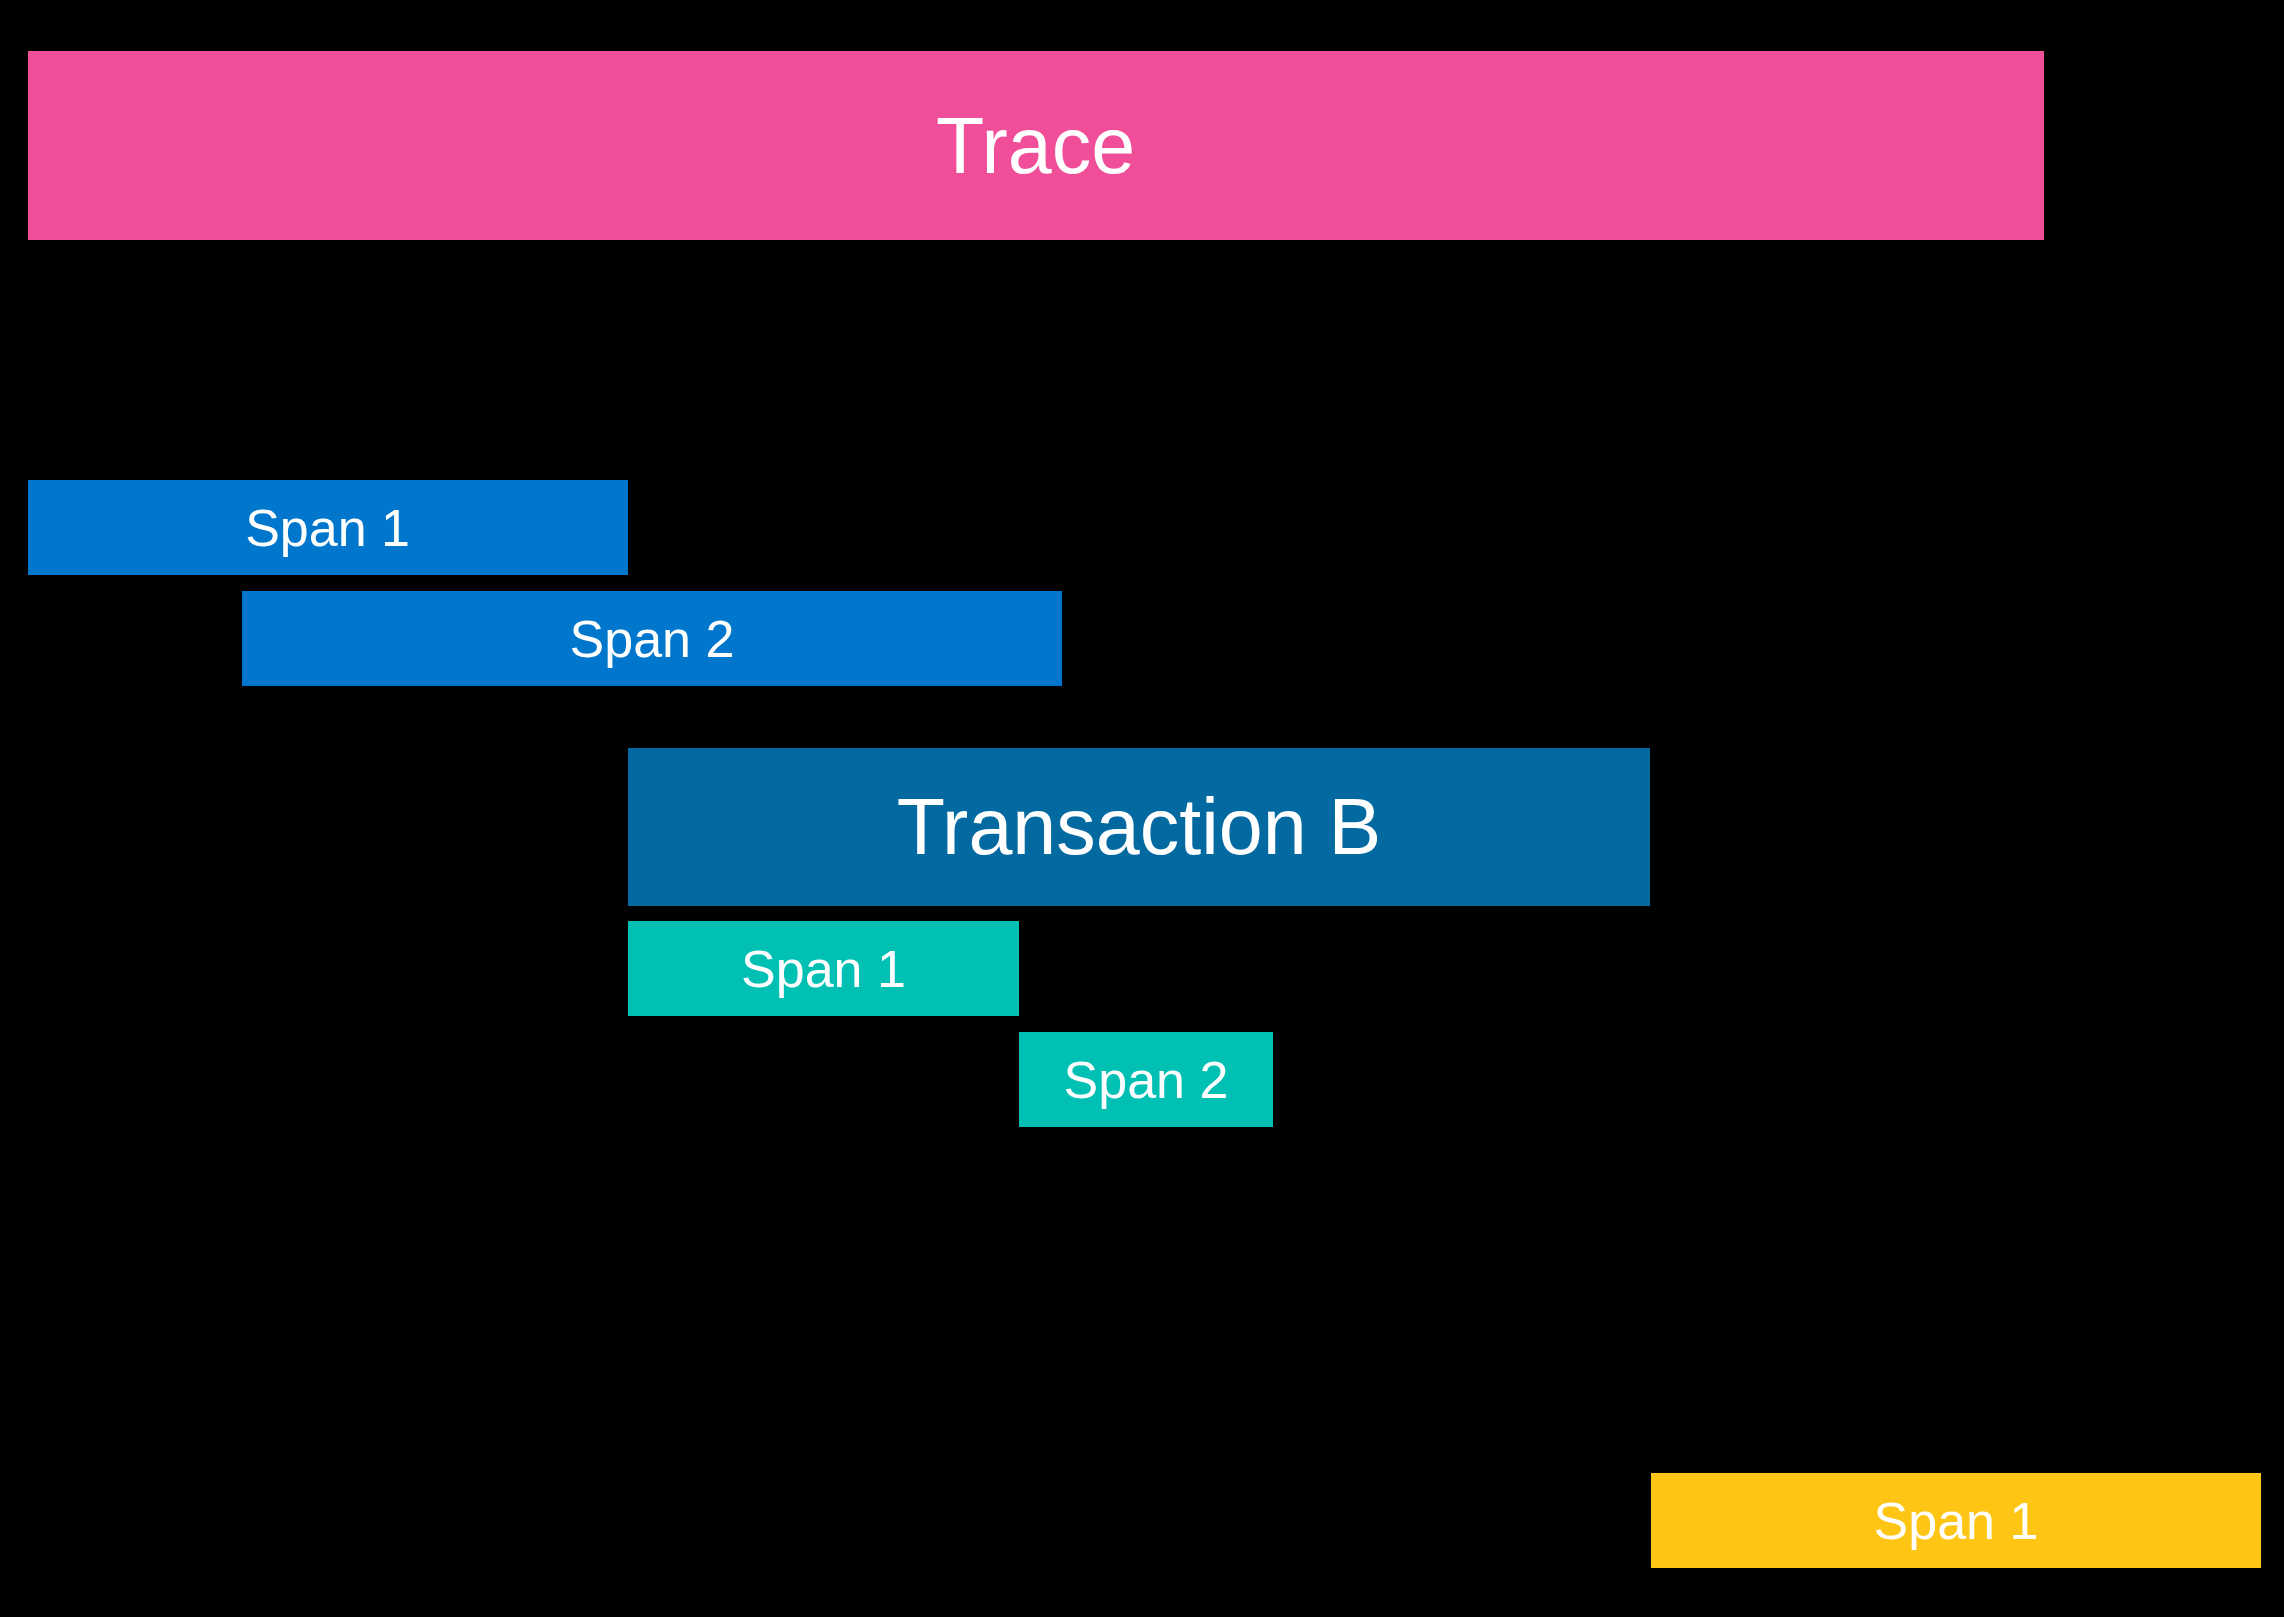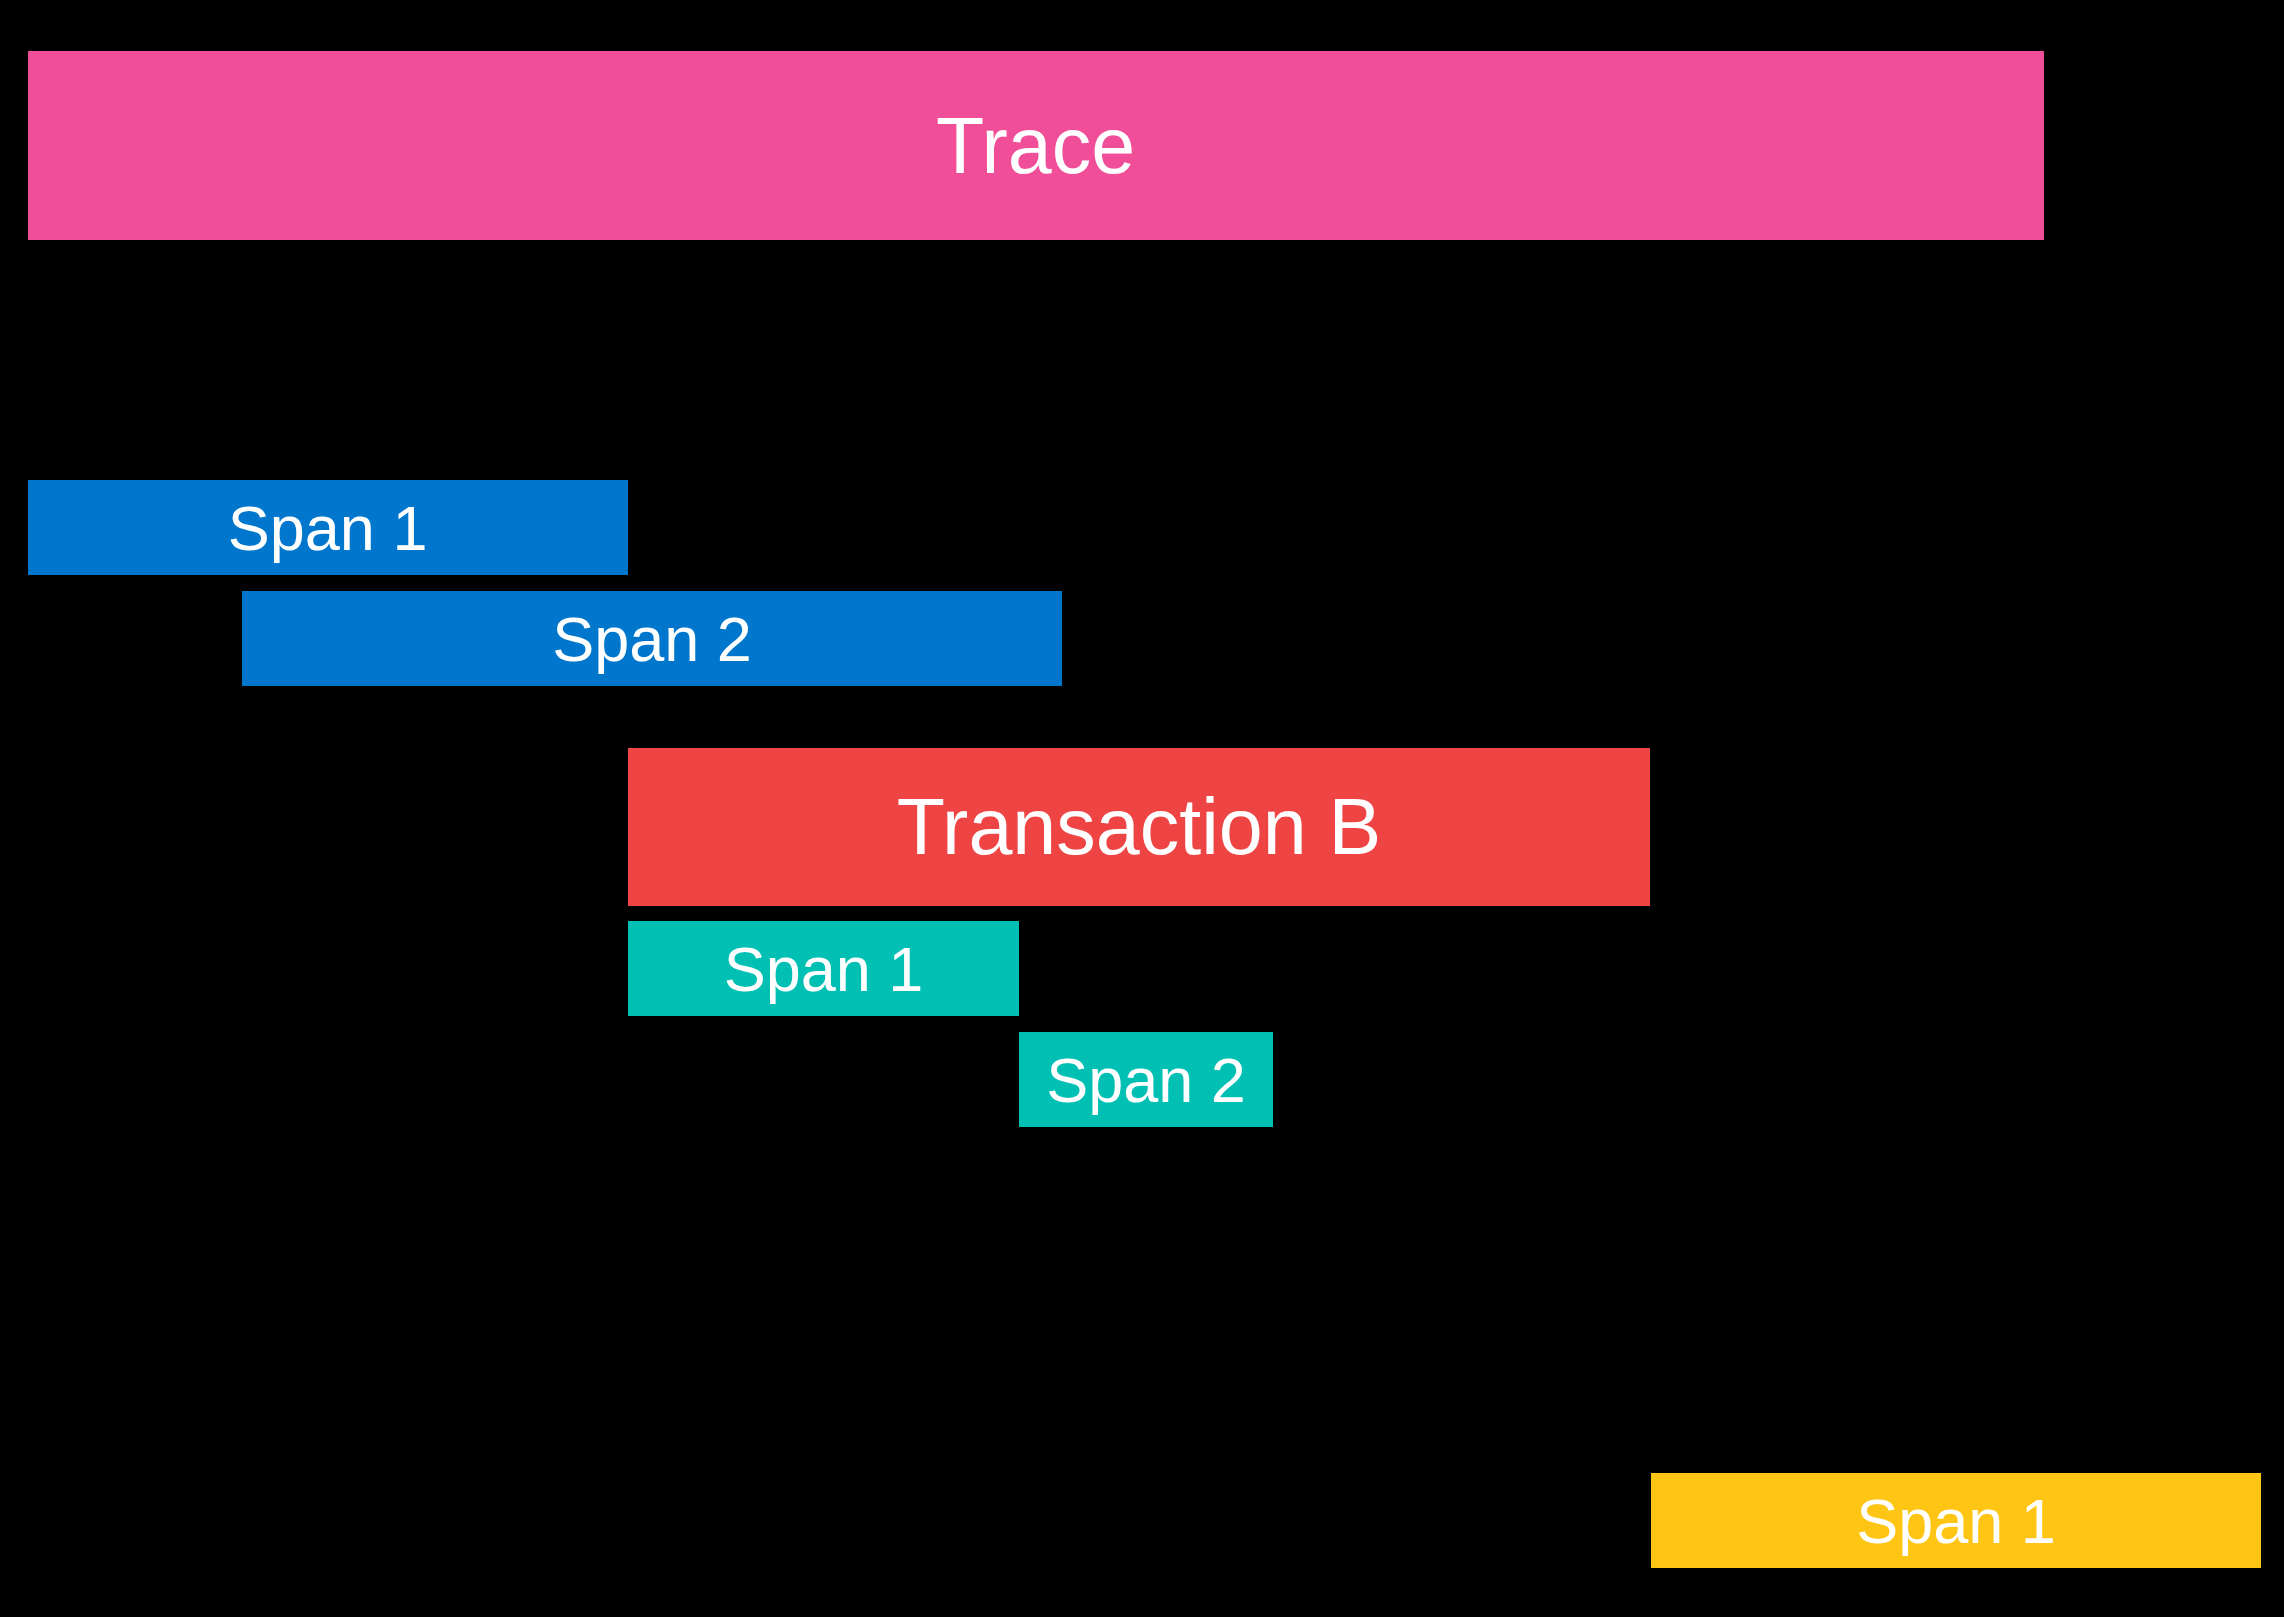--- a/index.html
+++ b/index.html
@@ -18,32 +18,32 @@
   .bar {
     position: absolute;
     display: flex;
     align-items: center;
     justify-content: center;
     color: #FFFFFF;
     font-weight: 500;
     white-space: nowrap;
   }
   .title-label { font-size: 79px; letter-spacing: 0px; }
-  .span-label  { font-size: 63px;  letter-spacing: 0px; }
+  .span-label  { font-size: 52px;  letter-spacing: 0px; }
 
   
   #trace-bar { left: 27.6px; top: 51px; width: 2016px; height: 189px; background: #F04E98; justify-content: center; }
 
   
   #txa-bar   { left: 27.6px;  top: 307px; width: 1034px; height: 158px; background: #0077CC; }
   #txa-span1 { left: 27.6px;  top: 480px; width: 600px;  height: 95px; background: #0077CC; }
   #txa-span2 { left: 242px; top: 591px; width: 820px; height: 95px; background: #0077CC; }
 
   
-  #txb-bar   { left: 628px;  top: 748px;  width: 1022px; height: 158px; background: #ef4444; }
+  #txb-bar   { left: 628px;  top: 748px;  width: 1022px; height: 158px; background: #0369a1; }
   #txb-span1 { left: 628px;  top: 921px; width: 391px;  height: 95px; background: #00BFB3; }
   #txb-span2 { left: 1019px; top: 1032px; width: 254px;  height: 95px; background: #00BFB3; }
   #txb-span3 { left: 1274px; top: 1142px; width: 376px;  height: 95px; background: #00BFB3; }
 
   
   #txc-bar   { left: 1651px; top: 1298px; width: 610px; height: 158px; background: #FEC514; }
   #txc-span1 { left: 1651px; top: 1473px; width: 610px; height: 95px; background: #FEC514; }
 </style>
 </head>
 <body>

